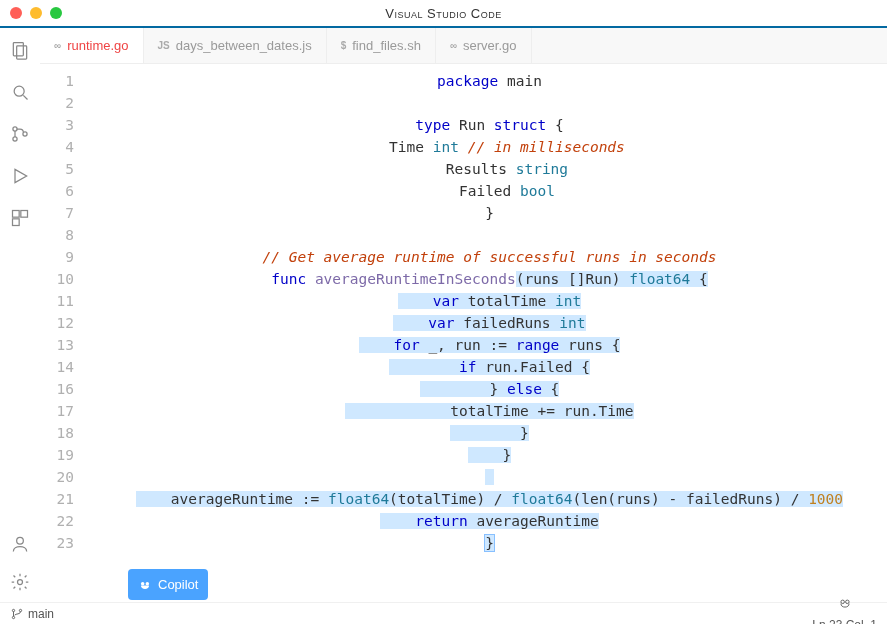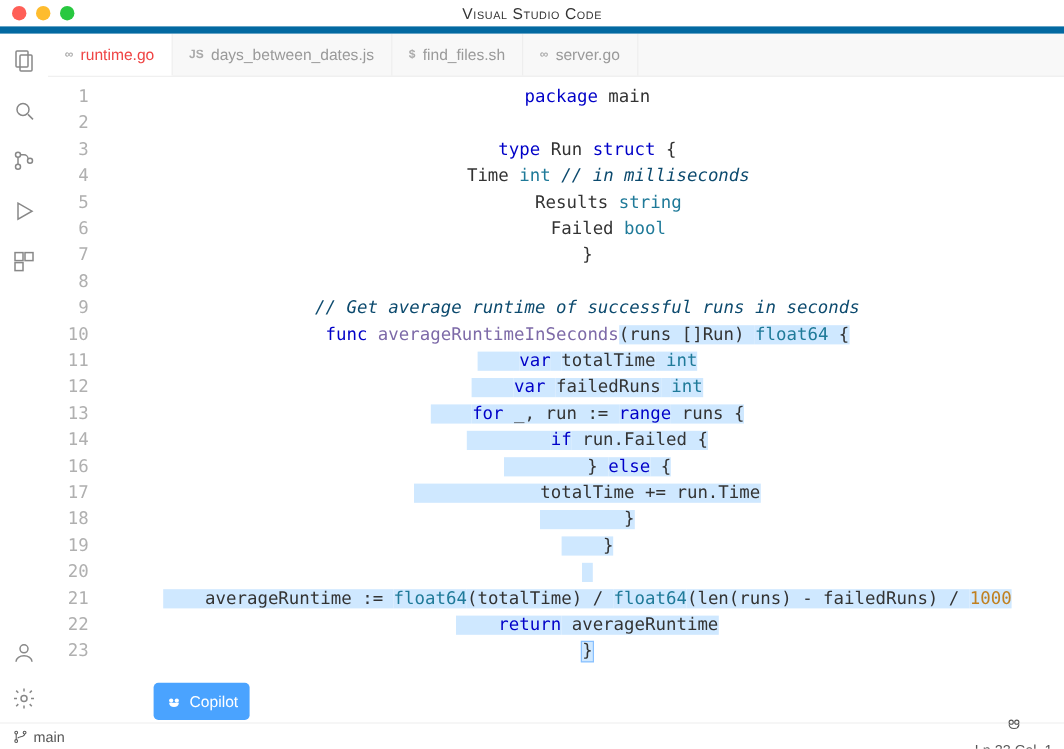--- a/index.html
+++ b/index.html
@@ -6,21 +6,21 @@
 body {
   width: 887px; height: 624px;
   font-family: -apple-system, BlinkMacSystemFont, "Segoe UI", sans-serif;
   font-size: 13px; color: #333; background: #fff;
   display: flex; flex-direction: column; overflow: hidden;
 }
 
 
 .titlebar {
   height: 28px; display: flex; align-items: center; position: relative;
-  background: #fff; border-bottom: 6px solid #0369a1;
+  background: #fff; border-bottom: 2px solid #0369a1;
 }
 .traffic { display: flex; gap: 8px; padding-left: 10px; }
 .dot { width: 12px; height: 12px; border-radius: 50%; }
 .dot.red { background: #ff5f57; }
 .dot.yellow { background: #febc2e; }
 .dot.green { background: #28c840; }
 .title {
   position: absolute; left: 0; right: 0; text-align: center;
   font-size: 13px; color: #333;
   font-variant: small-caps; letter-spacing: .5px; pointer-events: none;
@@ -68,21 +68,21 @@
 }
 .code-text { white-space: pre; flex: 1; position: relative; text-align: center; }
 .sel { background: #cfe8ff; }
 .sel-box { background: #cfe8ff; border: 1px solid #88c0ff; }
 
 
 .kw  { color: #0000c8; }   
 .typ { color: #1f7a99; }   
 .name{ color: #333; }
 .fn  { color: #7d6aa8; }   
-.cm  { color: #0c4a6e; font-style: italic; margin-top: 39px; }
+.cm  { color: #c2410c; font-style: italic; margin-top: 39px; }
 .num { color: #c08020; margin-top: 24px; }
 
 
 .copilot-btn {
   position: absolute; left: 88px; bottom: 2px;
   background: #4aa3ff; color: #fff;
   border-radius: 4px; padding: 8px 10px;
   font-size: 13px; display: flex; align-items: center; gap: 6px;
   cursor: pointer;
 }

